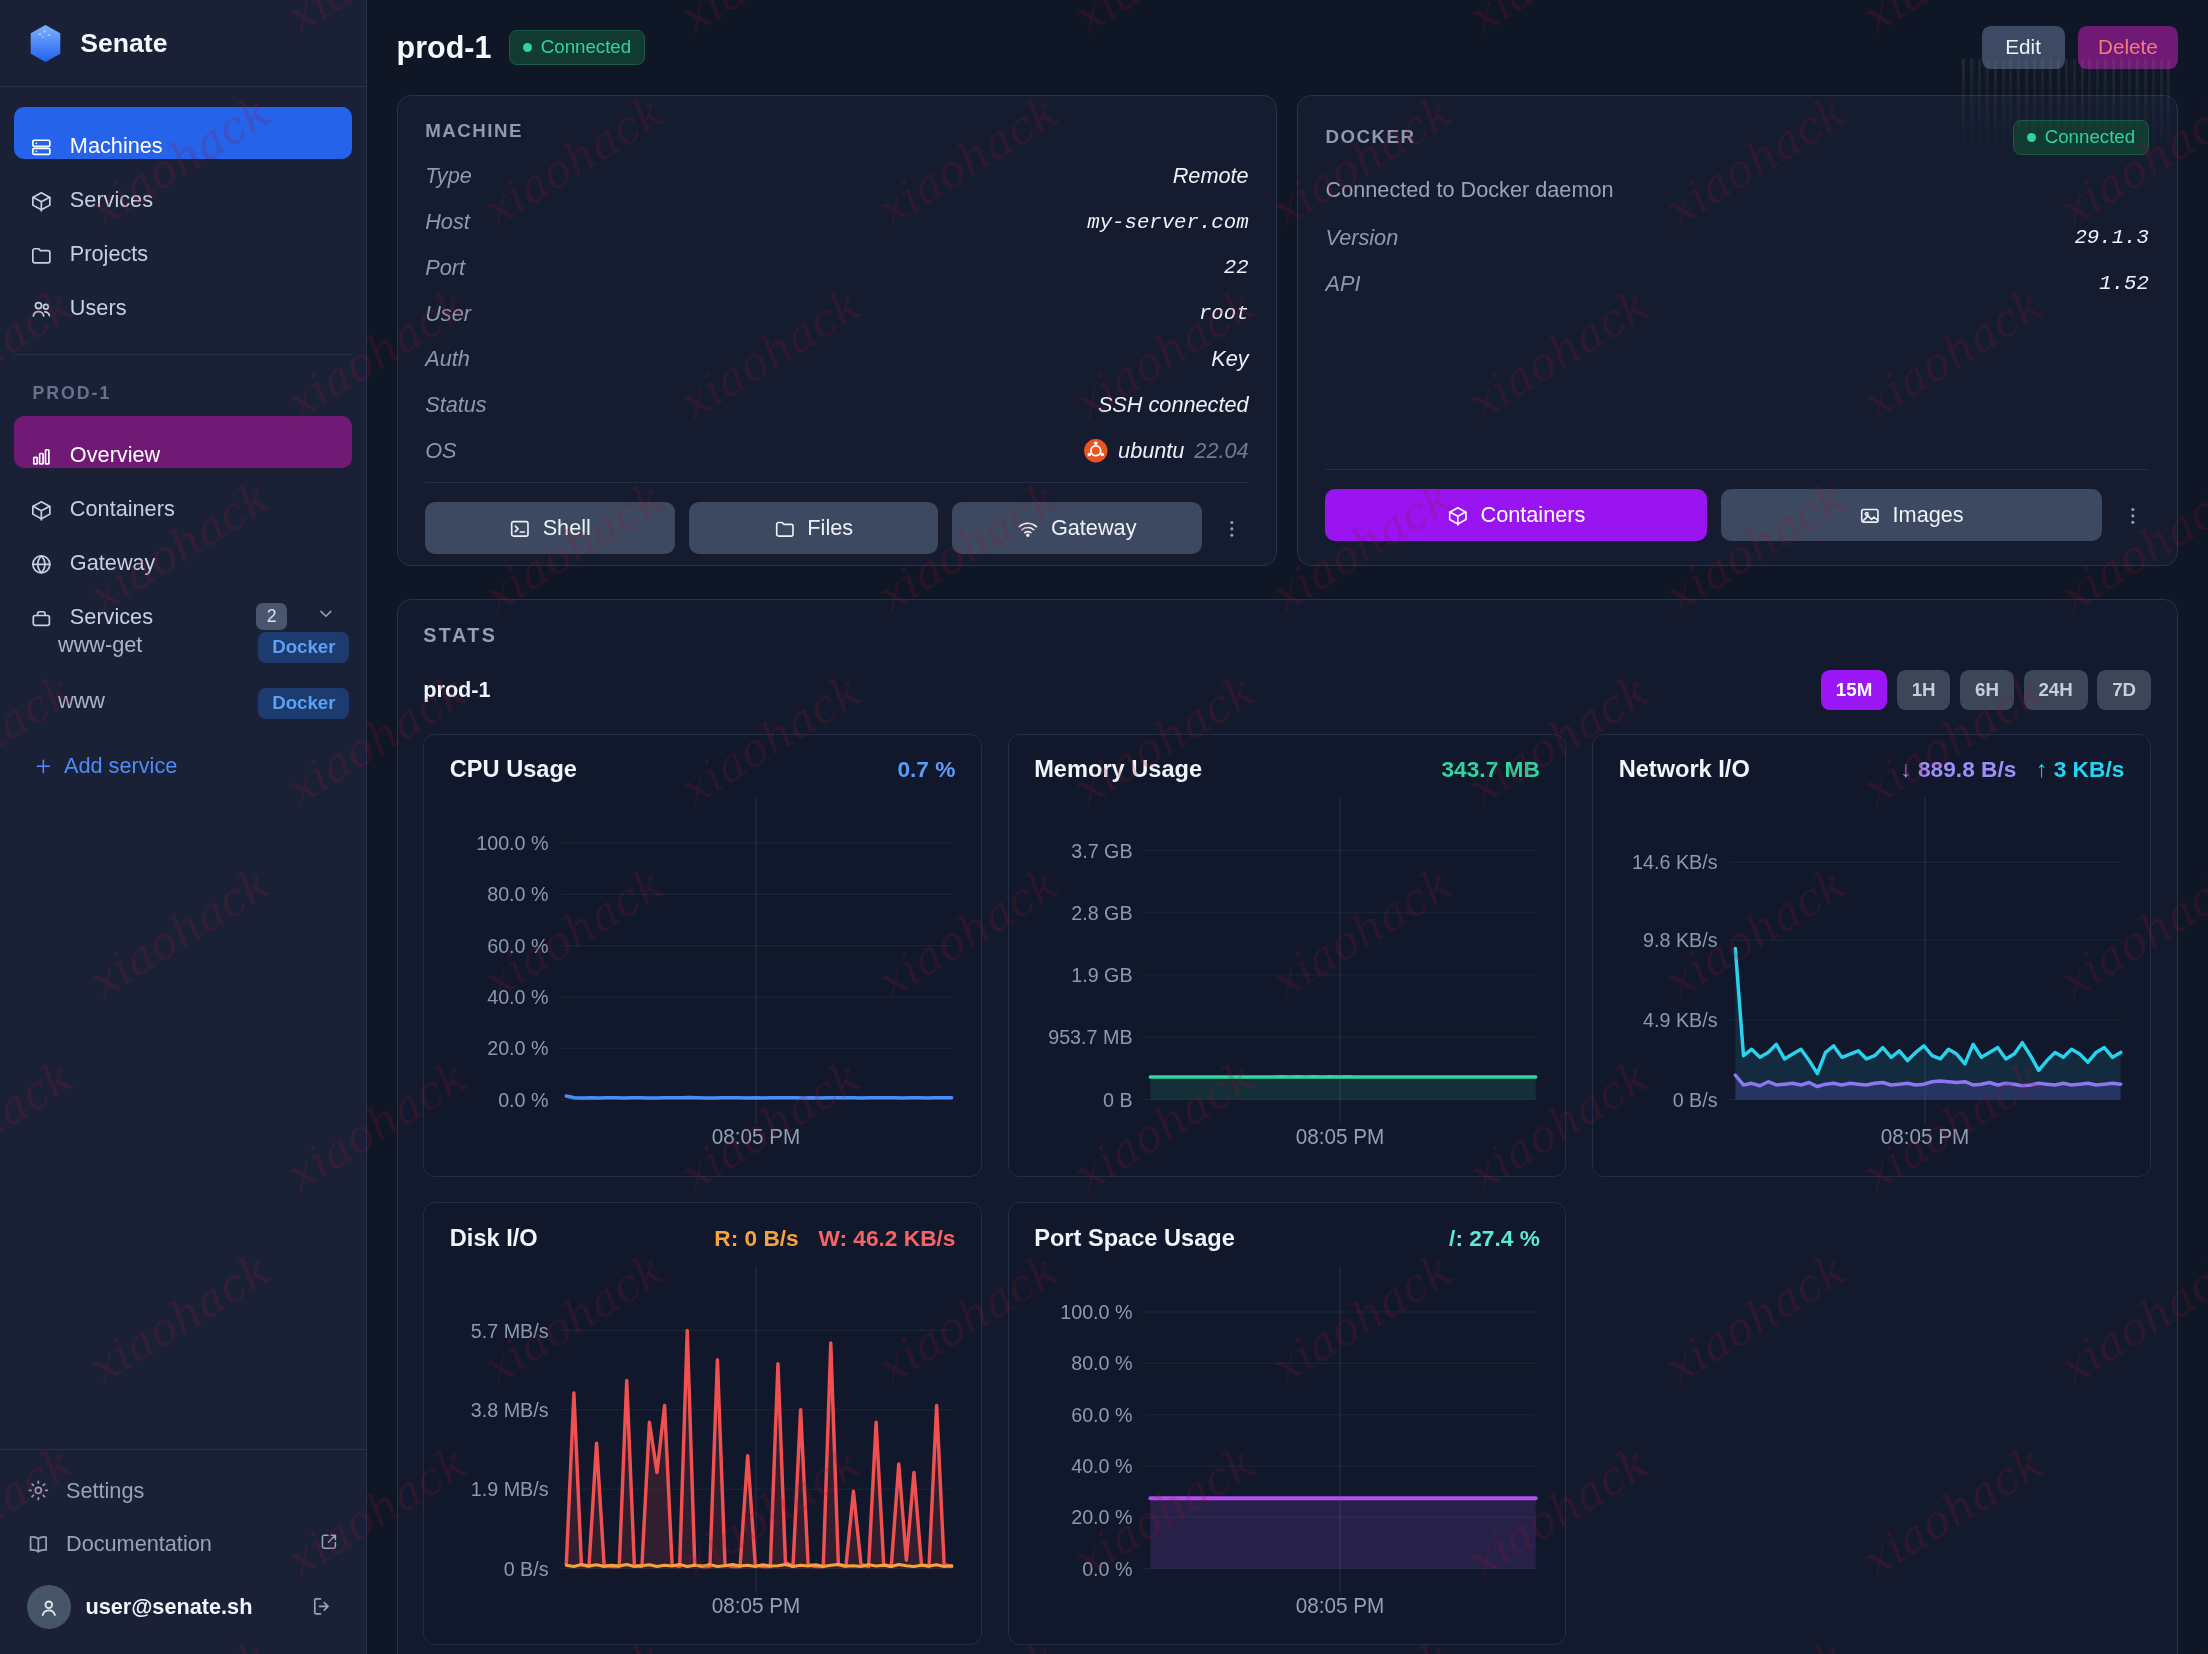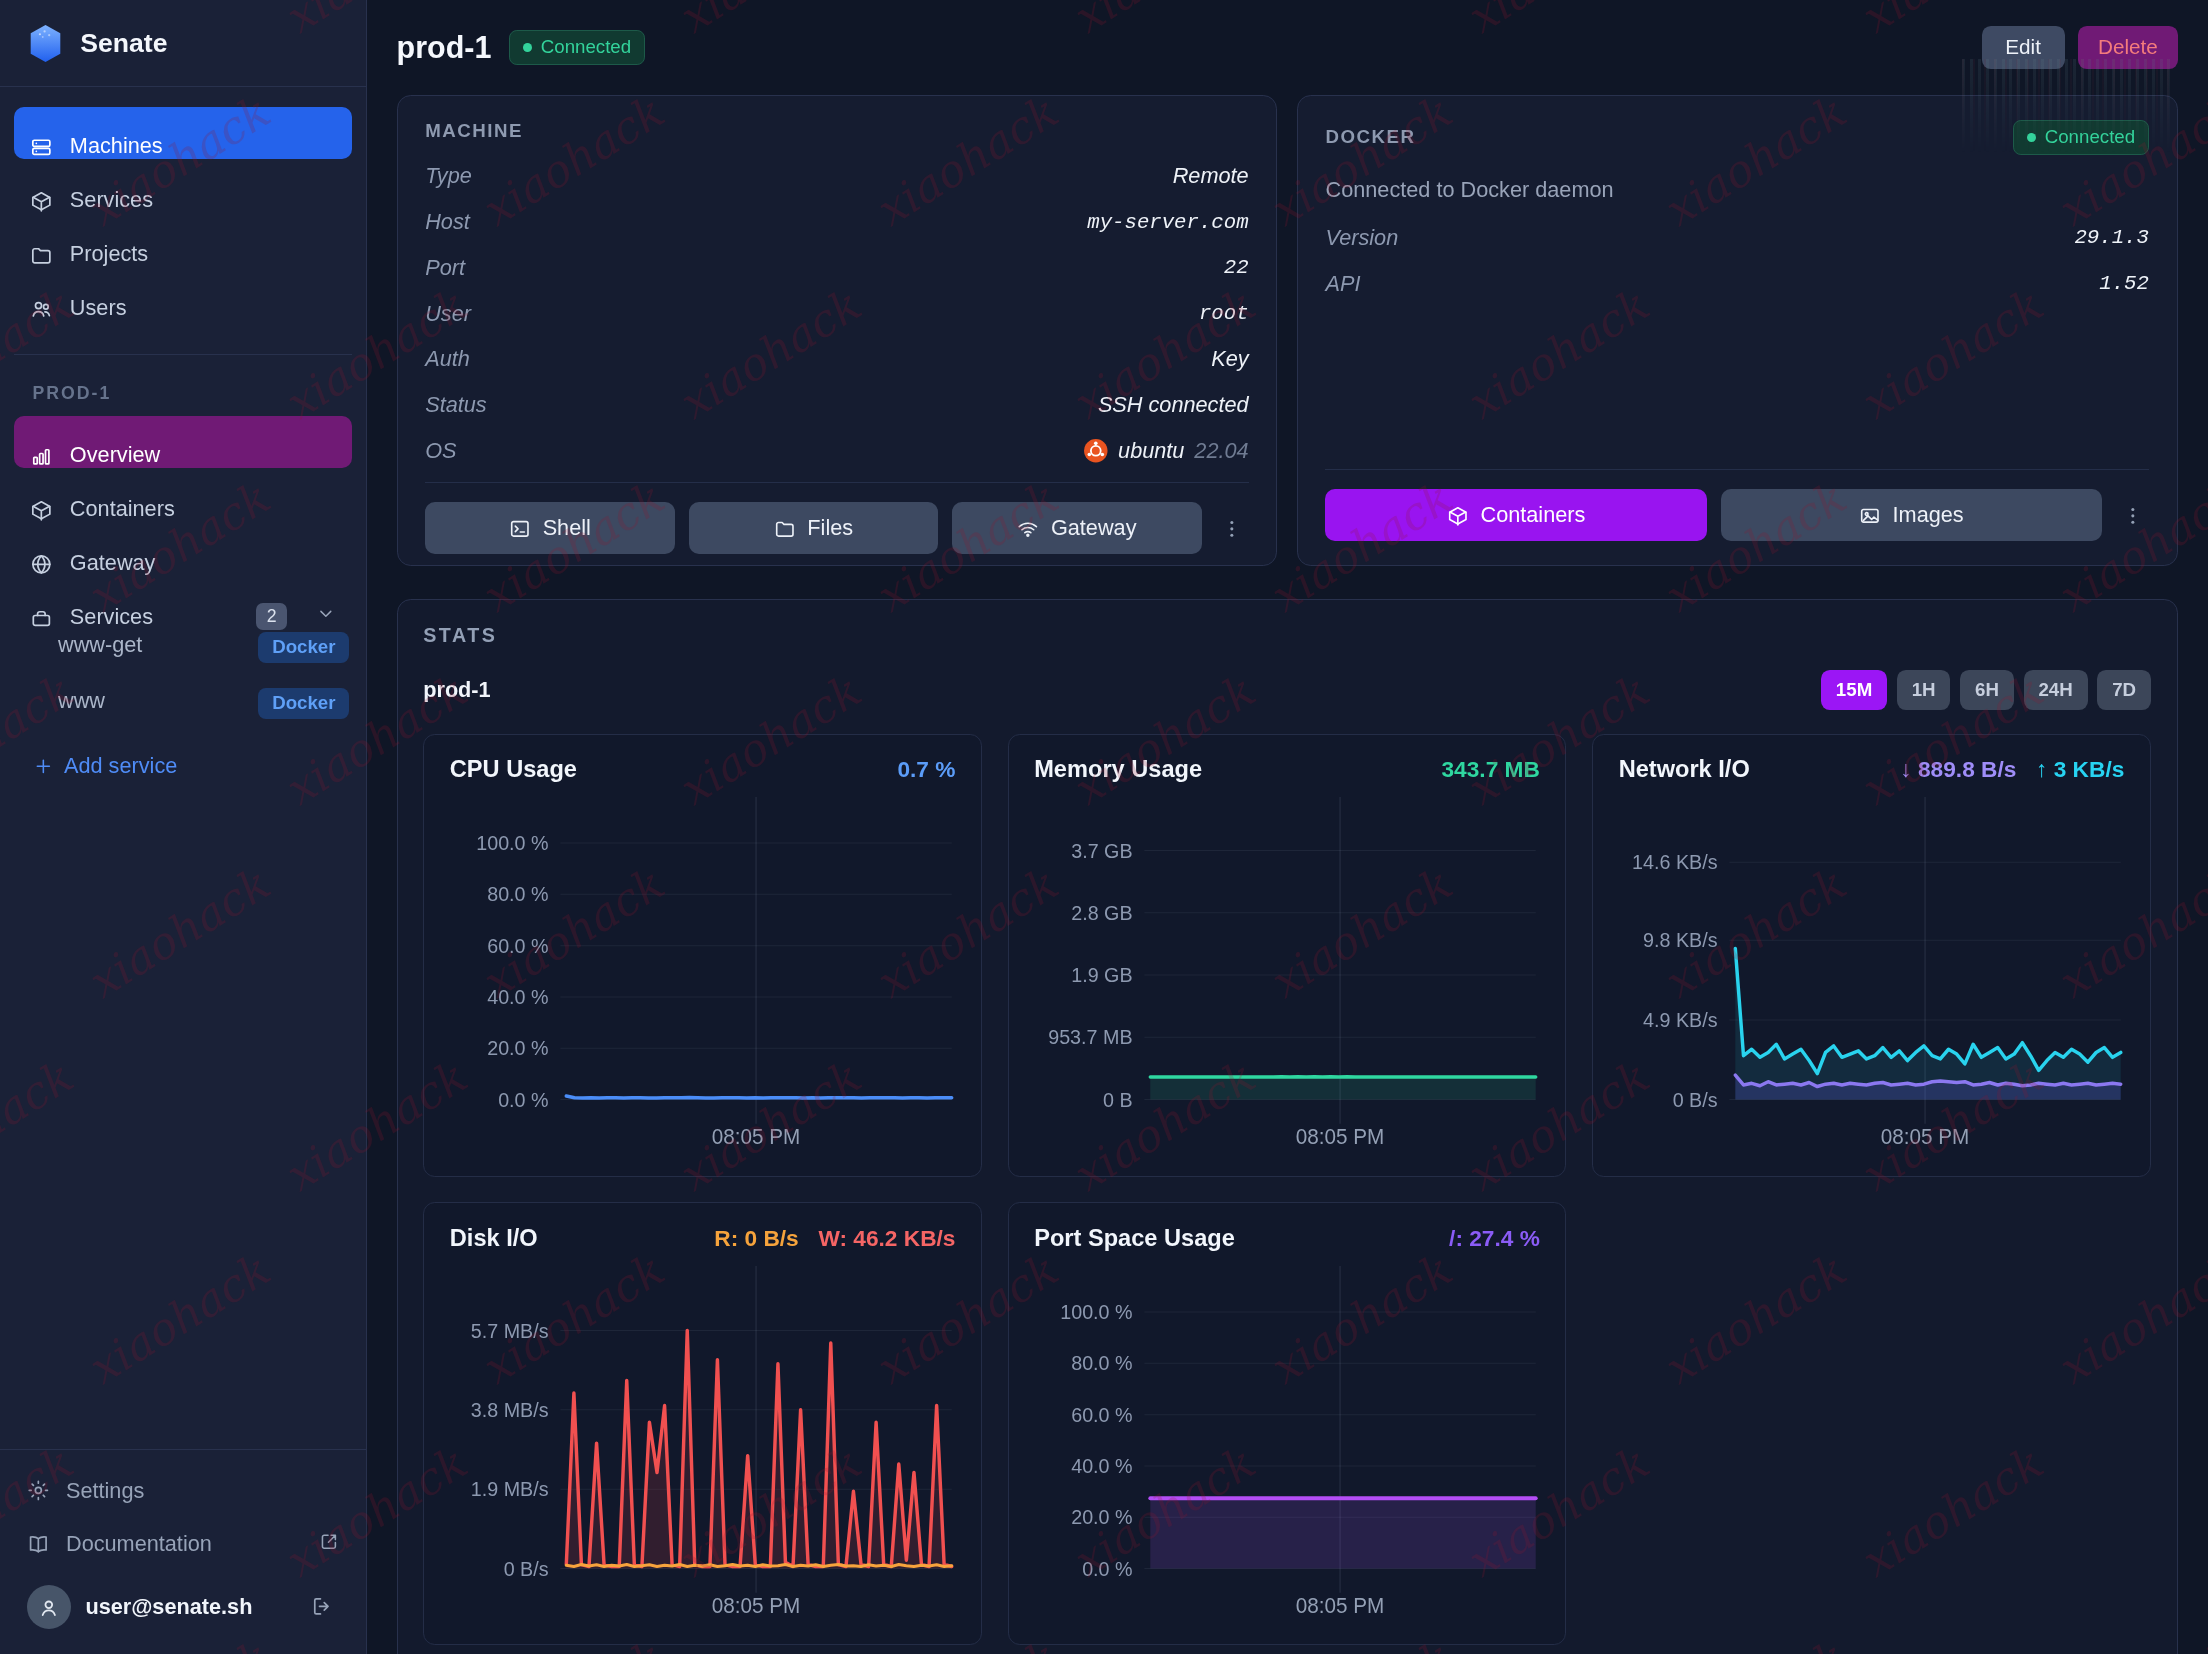--- a/index.html
+++ b/index.html
@@ -481,21 +481,21 @@
             <path d="M118.0,297.9L125.7,128.0L133.3,297.9L141.0,299.9L148.7,177.7L156.3,297.9L164.0,299.9L171.7,299.9L179.3,115.6L187.0,297.9L194.7,299.9L202.3,157.0L210.0,206.7L217.7,140.4L225.3,297.9L233.0,299.9L240.7,65.9L248.3,297.9L256.0,299.9L263.7,299.9L271.3,94.9L279.0,297.9L286.7,299.9L294.3,299.9L302.0,190.1L309.7,297.9L317.3,299.9L325.0,299.9L332.7,99.0L340.3,295.8L348.0,299.9L355.7,144.6L363.3,297.9L371.0,299.9L378.7,299.9L386.3,78.3L394.0,297.9L401.7,299.9L409.3,225.4L417.0,297.9L424.7,299.9L432.3,157.0L440.0,297.9L447.7,299.9L455.3,198.4L463.0,293.7L470.7,206.7L478.3,297.9L486.0,299.9L493.7,140.4L501.3,297.9L509.0,299.9L509,302L118,302Z" fill="rgba(220,60,70,0.16)" stroke="none"></path>
             <path d="M118.0,297.9L125.7,128.0L133.3,297.9L141.0,299.9L148.7,177.7L156.3,297.9L164.0,299.9L171.7,299.9L179.3,115.6L187.0,297.9L194.7,299.9L202.3,157.0L210.0,206.7L217.7,140.4L225.3,297.9L233.0,299.9L240.7,65.9L248.3,297.9L256.0,299.9L263.7,299.9L271.3,94.9L279.0,297.9L286.7,299.9L294.3,299.9L302.0,190.1L309.7,297.9L317.3,299.9L325.0,299.9L332.7,99.0L340.3,295.8L348.0,299.9L355.7,144.6L363.3,297.9L371.0,299.9L378.7,299.9L386.3,78.3L394.0,297.9L401.7,299.9L409.3,225.4L417.0,297.9L424.7,299.9L432.3,157.0L440.0,297.9L447.7,299.9L455.3,198.4L463.0,293.7L470.7,206.7L478.3,297.9L486.0,299.9L493.7,140.4L501.3,297.9L509.0,299.9" fill="none" stroke="#f15050" stroke-width="3.5" stroke-linejoin="round" stroke-linecap="round"></path>
             <path d="M118.0,298.7L125.7,299.9L133.3,297.9L141.0,299.5L148.7,298.3L156.3,299.9L164.0,298.7L171.7,299.5L179.3,297.9L187.0,299.9L194.7,299.1L202.3,298.3L210.0,299.9L217.7,298.7L225.3,299.5L233.0,297.9L240.7,299.9L248.3,298.7L256.0,299.5L263.7,298.3L271.3,299.9L279.0,299.1L286.7,297.9L294.3,299.5L302.0,298.7L309.7,299.9L317.3,298.3L325.0,299.5L332.7,299.1L340.3,297.9L348.0,299.9L355.7,298.7L363.3,299.5L371.0,298.3L378.7,299.9L386.3,298.7L394.0,297.9L401.7,299.5L409.3,299.1L417.0,299.9L424.7,298.3L432.3,299.5L440.0,298.7L447.7,299.9L455.3,297.9L463.0,299.1L470.7,299.9L478.3,298.7L486.0,299.5L493.7,298.3L501.3,299.9L509.0,299.1" fill="none" stroke="#f7a33c" stroke-width="3" stroke-linejoin="round" stroke-linecap="round"></path>
             <text x="310.5" y="346" text-anchor="middle" fill="#94a0b5" font-size="21">08:05 PM</text>
           </svg>
       </div>
       <div class="chart-card">
         <div class="chart-head">
             <span class="chart-title">Port Space Usage</span>
             <span class="chart-values">
-              <span style="color: #8b5cf6;">/: 27.4 %</span>
+              <span style="color: #5eead4;">/: 27.4 %</span>
             </span>
           </div>
         <svg class="chart-svg" preserveAspectRatio="none" viewBox="0 0 513 352">
             <line x1="310.5" y1="2" x2="310.5" y2="326" stroke="rgba(148,163,184,0.16)" stroke-width="1.2"></line>
             <line x1="112" y1="47.6" x2="509" y2="47.6" stroke="rgba(148,163,184,0.10)" stroke-width="1"></line>
             <text x="100" y="54.6" text-anchor="end" fill="#8d99b0" font-size="20">100.0 %</text>
             <line x1="112" y1="98.5" x2="509" y2="98.5" stroke="rgba(148,163,184,0.10)" stroke-width="1"></line>
             <text x="100" y="105.5" text-anchor="end" fill="#8d99b0" font-size="20">80.0 %</text>
             <line x1="112" y1="149.4" x2="509" y2="149.4" stroke="rgba(148,163,184,0.10)" stroke-width="1"></line>
             <text x="100" y="156.4" text-anchor="end" fill="#8d99b0" font-size="20">60.0 %</text>

